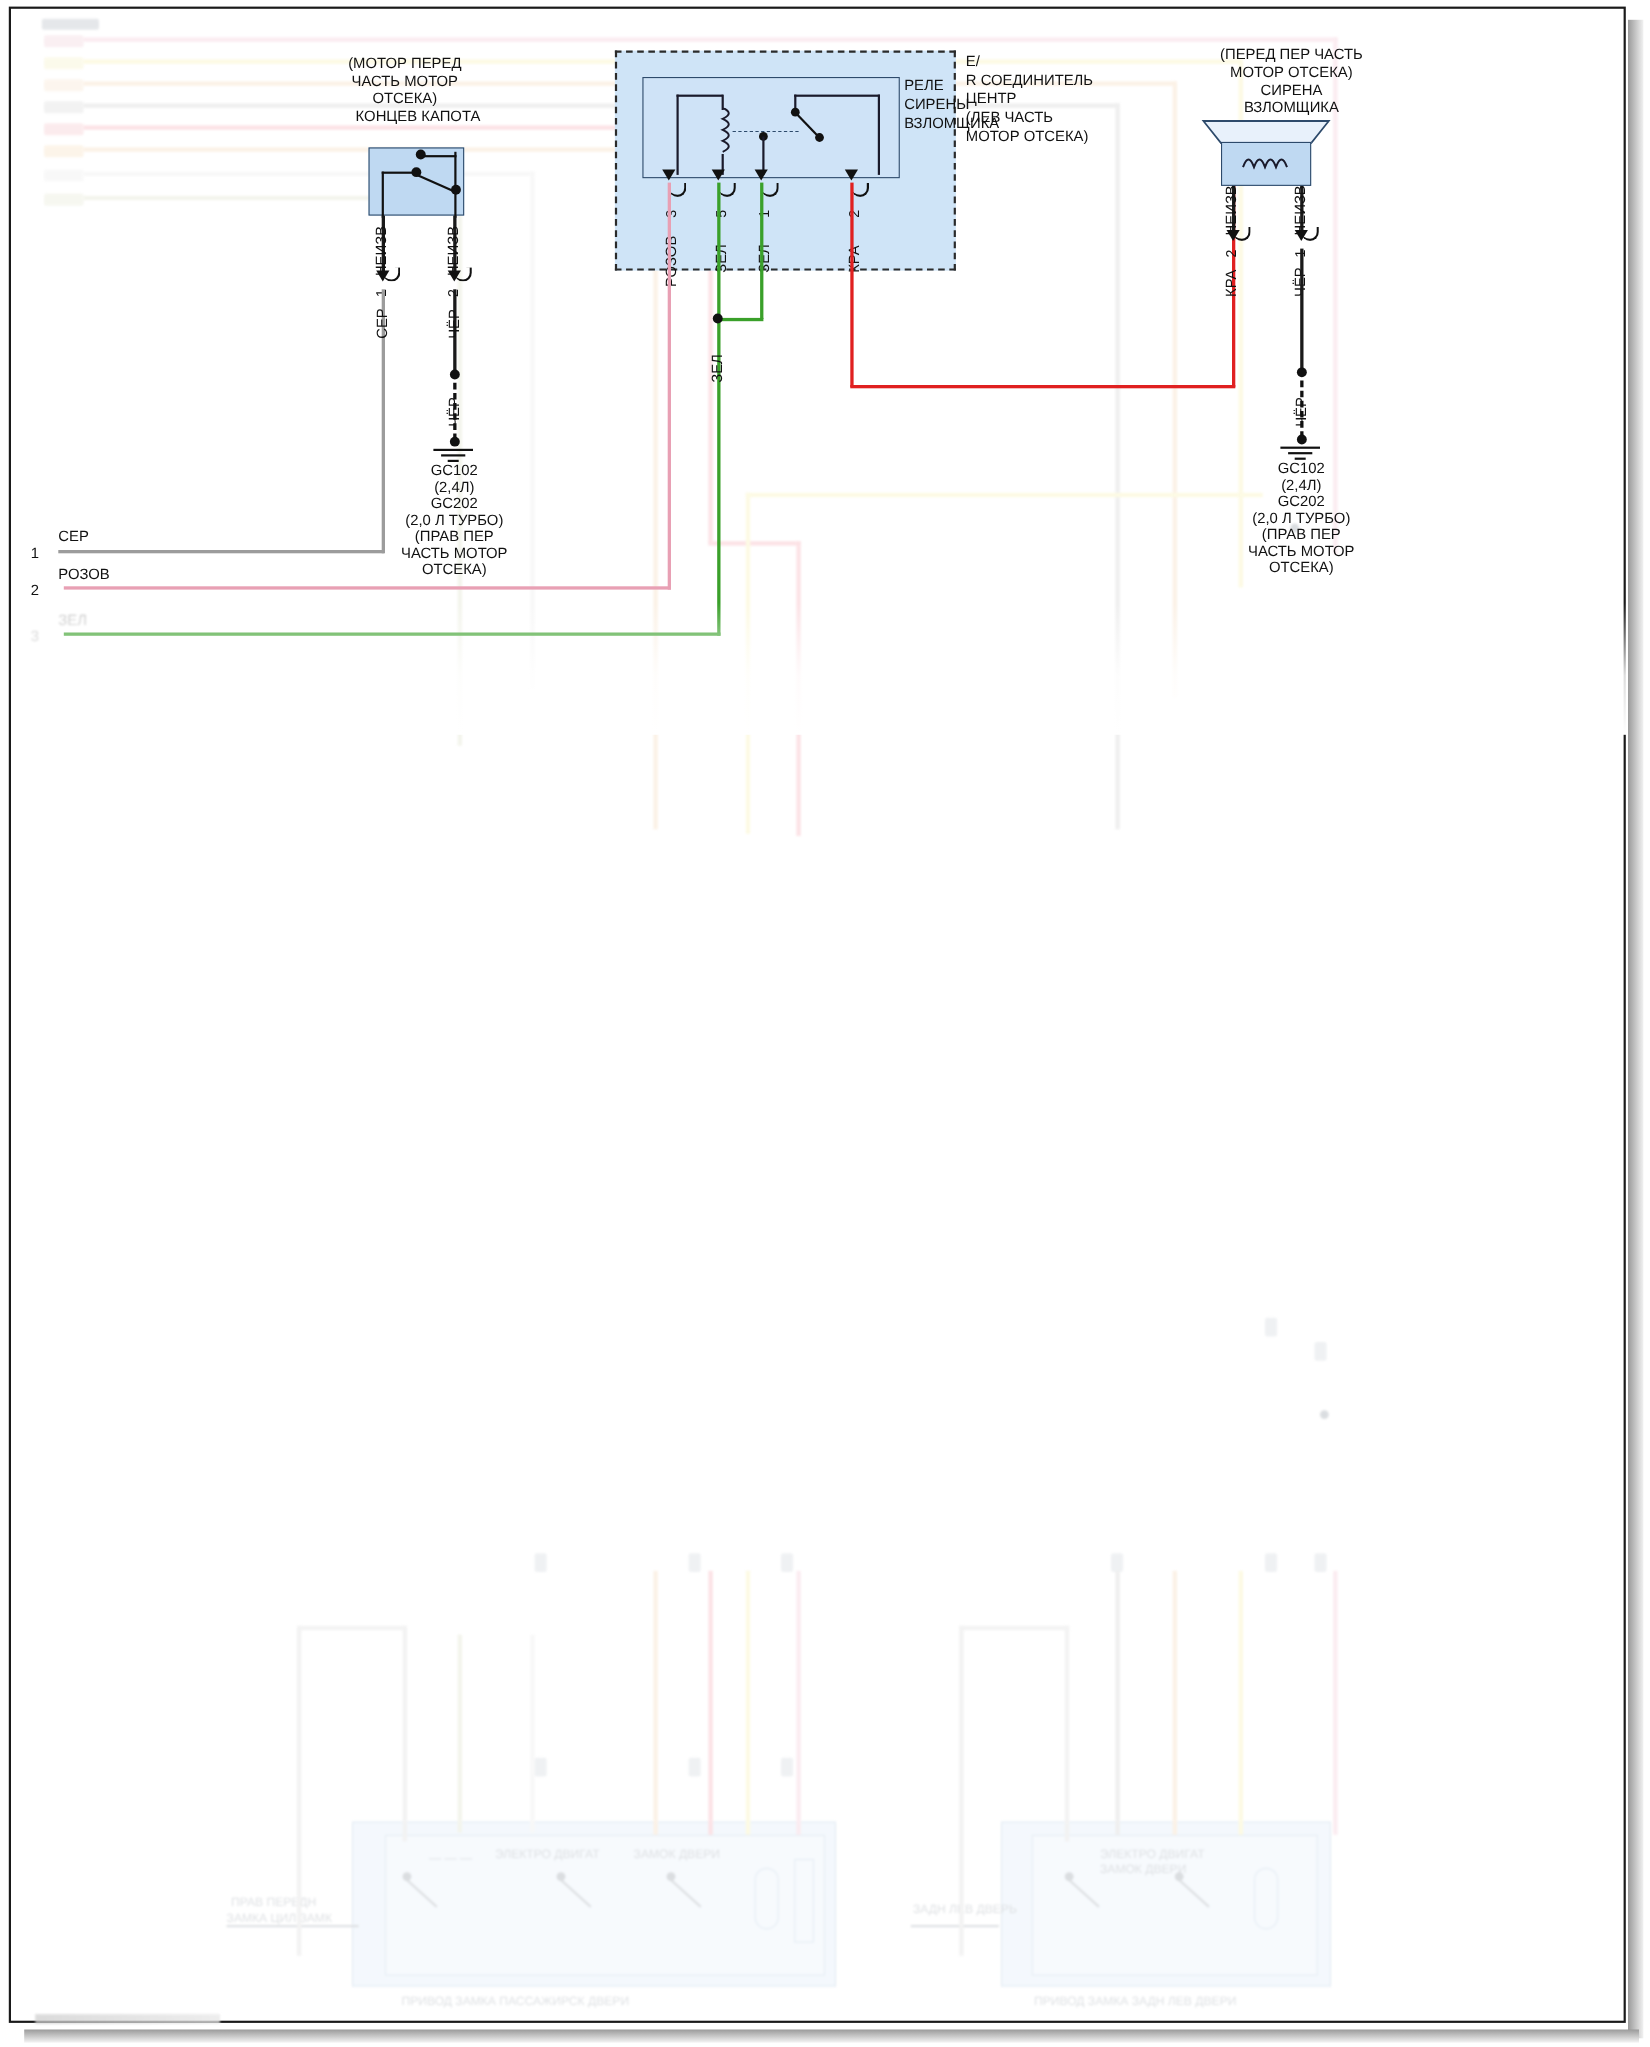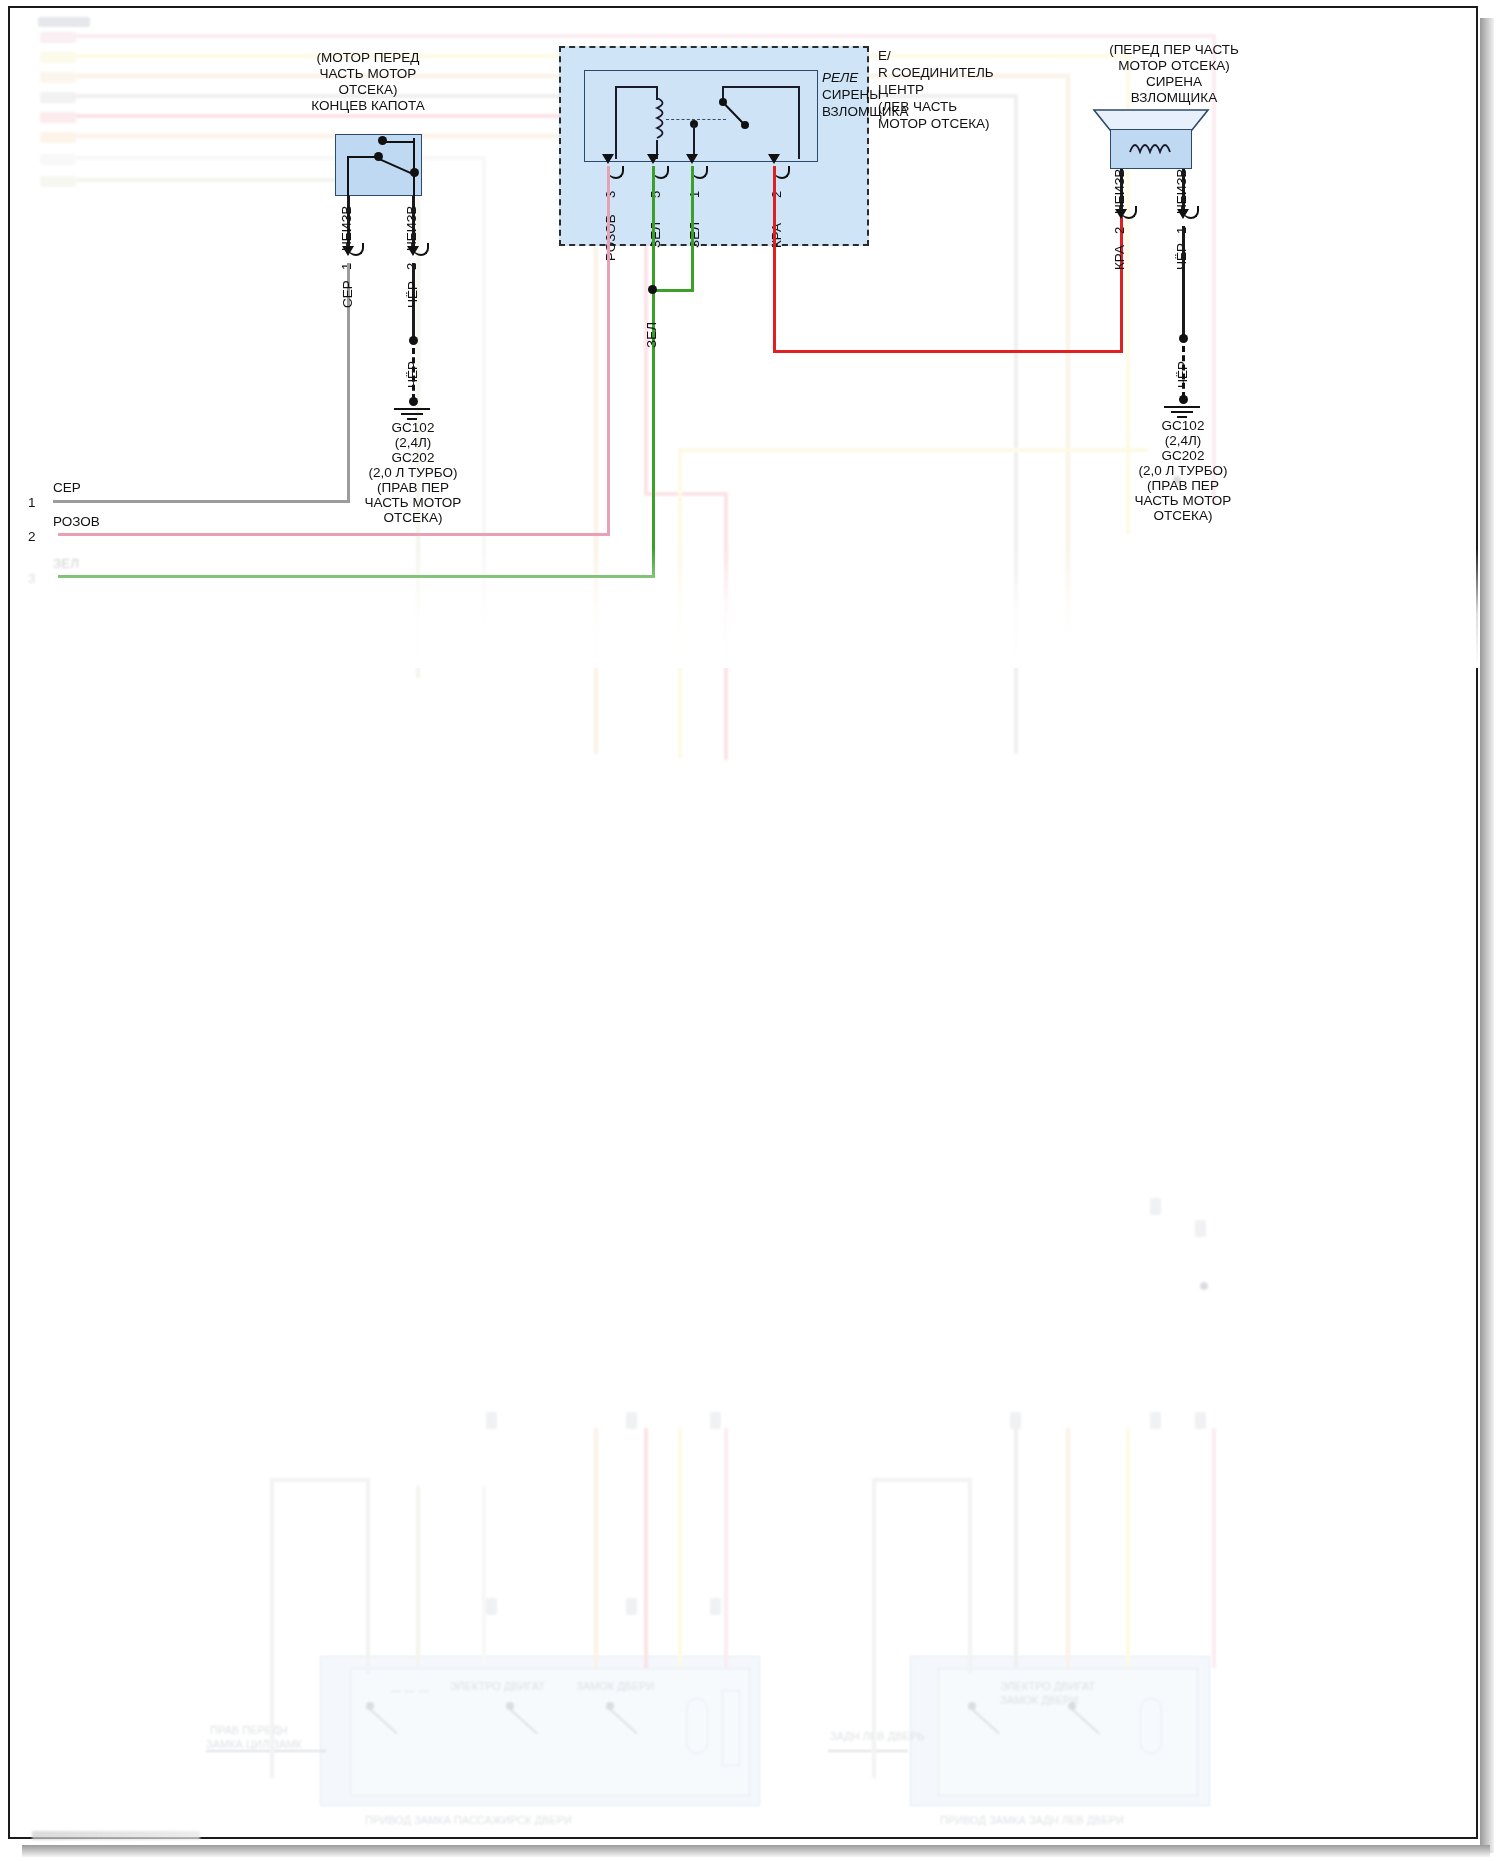--- a/index.html
+++ b/index.html
@@ -177,21 +177,21 @@
       <div class="fw" style="left:356px;top:1470px;width:4px;height:196px;background:#c9c9c9;"></div>
       <div class="fw" style="left:862px;top:1470px;width:4px;height:300px;background:#c9c9c9;"></div>
       <div class="fw" style="left:862px;top:1470px;width:100px;height:4px;background:#c9c9c9;"></div>
       <div class="fw" style="left:958px;top:1470px;width:4px;height:196px;background:#c9c9c9;"></div>
     </div>
 
     <div>
       <div class="txt c" style="left:258px;top:42px;width:200px;">(МОТОР ПЕРЕД</div>
       <div class="txt c" style="left:258px;top:58px;width:200px;">ЧАСТЬ МОТОР</div>
       <div class="txt c" style="left:258px;top:74px;width:200px;">ОТСЕКА)</div>
-      <div class="txt c" style="left:248px;top:90px;width:220px;">КОНЦЕВ КАПОТА</div>
+      <div class="txt c" style="left:260px;top:90px;width:220px;">КОНЦЕВ КАПОТА</div>
 
       <div class="box-blue" style="left:325px;top:126px;width:87px;height:62px;"></div>
 
       <div style="position:absolute;left:337px;top:148px;width:32px;height:2px;background:#111;"></div>
       <div style="position:absolute;left:337px;top:148px;width:2px;height:42px;background:#111;"></div>
       <div style="position:absolute;left:367px;top:149px;width:40px;height:2px;background:#111;
                   transform-origin:0 0;transform:rotate(24deg);"></div>
       <div style="position:absolute;left:403px;top:130px;width:2px;height:60px;background:#111;"></div>
       <div style="position:absolute;left:373px;top:133px;width:32px;height:2px;background:#111;"></div>
       <div class="dot" style="left:364px;top:144px;"></div>
@@ -252,21 +252,21 @@
       <div style="position:absolute;left:712px;top:78px;width:78px;height:2px;background:#1a1a2b;"></div>
       <div style="position:absolute;left:712px;top:78px;width:2px;height:16px;background:#1a1a2b;"></div>
       <div style="position:absolute;left:788px;top:78px;width:2px;height:73px;background:#1a1a2b;"></div>
       <div style="position:absolute;left:715px;top:95px;width:33px;height:2px;background:#111;
                   transform-origin:0 0;transform:rotate(46deg);"></div>
       <div class="dot-sm" style="left:709px;top:90px;"></div>
       <div class="dot-sm" style="left:731px;top:113px;"></div>
       <div class="dot-sm" style="left:680px;top:112px;"></div>
       <div style="position:absolute;left:683px;top:116px;width:2px;height:35px;background:#1a1a2b;"></div>
 
-      <div class="txt" style="left:812px;top:62px;font-style:italic;">РЕЛЕ</div>
+      <div class="txt" style="left:812px;top:62px;">РЕЛЕ</div>
       <div class="txt" style="left:812px;top:79px;">СИРЕНЫ</div>
       <div class="txt" style="left:812px;top:96px;">ВЗЛОМЩИКА</div>
 
       <div class="txt" style="left:868px;top:40px;">E/</div>
       <div class="txt" style="left:868px;top:57px;">R СОЕДИНИТЕЛЬ</div>
       <div class="txt" style="left:868px;top:74px;">ЦЕНТР</div>
       <div class="txt" style="left:868px;top:91px;">(ЛЕВ ЧАСТЬ</div>
       <div class="txt" style="left:868px;top:108px;">МОТОР ОТСЕКА)</div>
 
       <div class="arrow" style="left:592px;top:146px;"></div>

